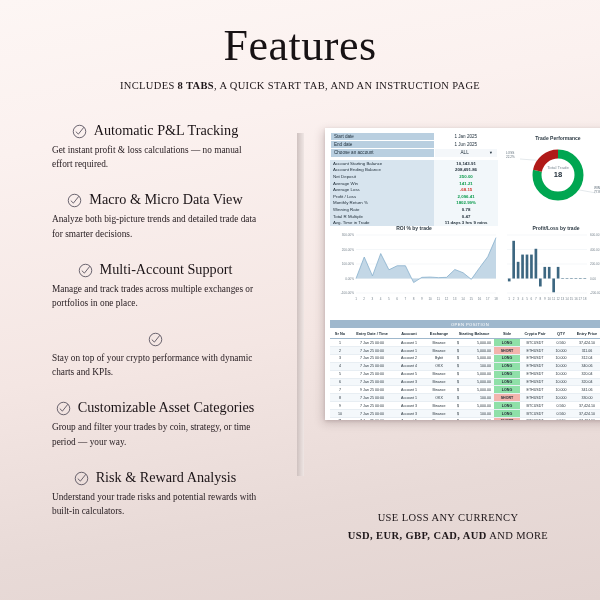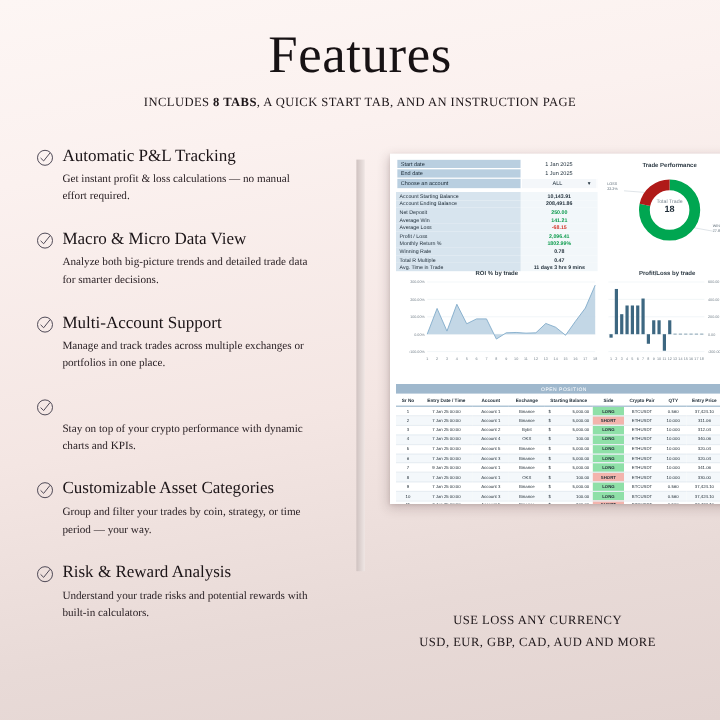--- a/index.html
+++ b/index.html
@@ -19,21 +19,21 @@
   }
   .subtitle{
     position:absolute;top:80px;left:0;right:0;text-align:center;
     font-size:10.5px;color:#1d1619;letter-spacing:.35px;
   }
   .subtitle b{font-weight:700;}
 
   
   .features{position:absolute;left:30px;top:122px;width:250px;}
   .feat{margin-bottom:19.5px;}
-  .feat-head{display:flex;align-items:flex-start;gap:7px;}
+  .feat-head{display:flex;align-items:flex-start;gap:7px;justify-content:center;}
   .chk{width:15px;height:15px;flex:0 0 15px;margin-top:2px;}
   .feat-title{
     font-size:14.2px;color:#1b1417;font-weight:400;line-height:1.15;
     font-family:"Liberation Serif", serif;
   }
   .feat-desc{
     margin:4px 0 0 22px;font-size:9.3px;line-height:1.55;color:#2a2125;
     max-width:205px;
   }
 
@@ -116,21 +116,21 @@
 
   
   .cur-head{
     position:absolute;left:303px;width:290px;top:512px;text-align:center;
     font-size:10.5px;color:#1d1619;letter-spacing:.4px;
   }
   .cur-list{
     position:absolute;left:303px;width:290px;top:530px;text-align:center;
     font-size:10.5px;color:#1d1619;letter-spacing:.4px;
   }
-  .cur-list b{font-weight:400;}
+  .cur-list b{font-weight:700;}
 </style>
 </head>
 <body>
 
 <div class="page">
 
   <div class="title">Features</div>
   <div class="subtitle">
     <span>INCLUDES </span><b>8 TABS</b><span>, A QUICK START TAB, AND AN INSTRUCTION PAGE</span>
   </div>

